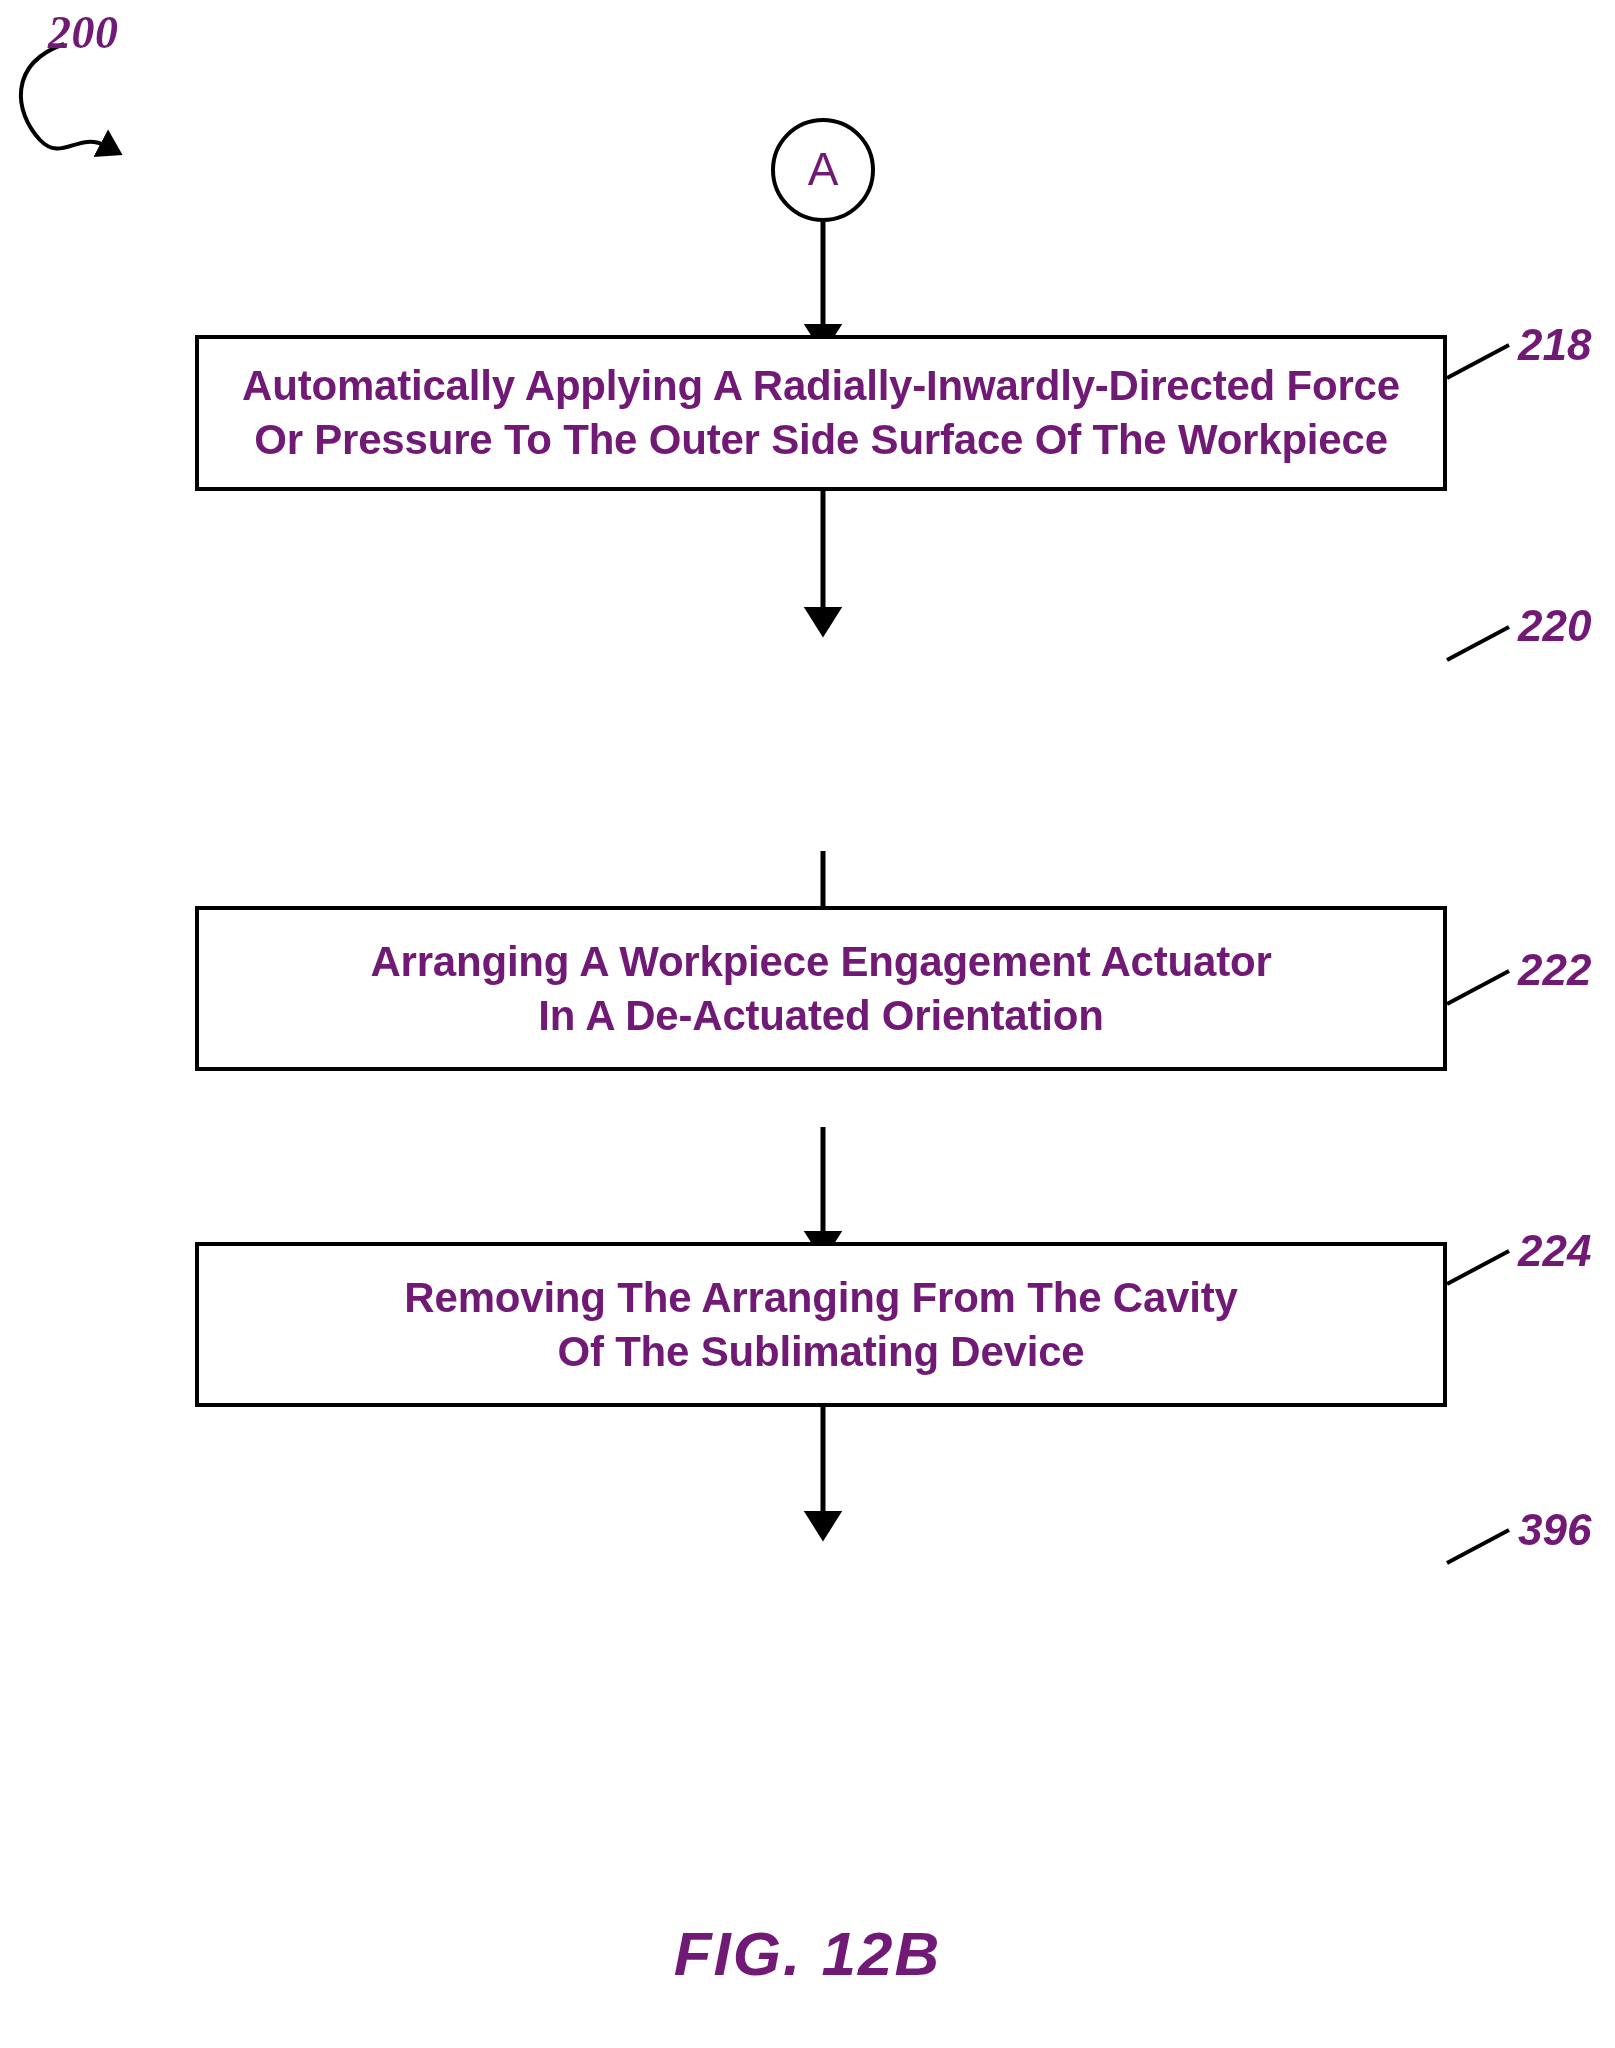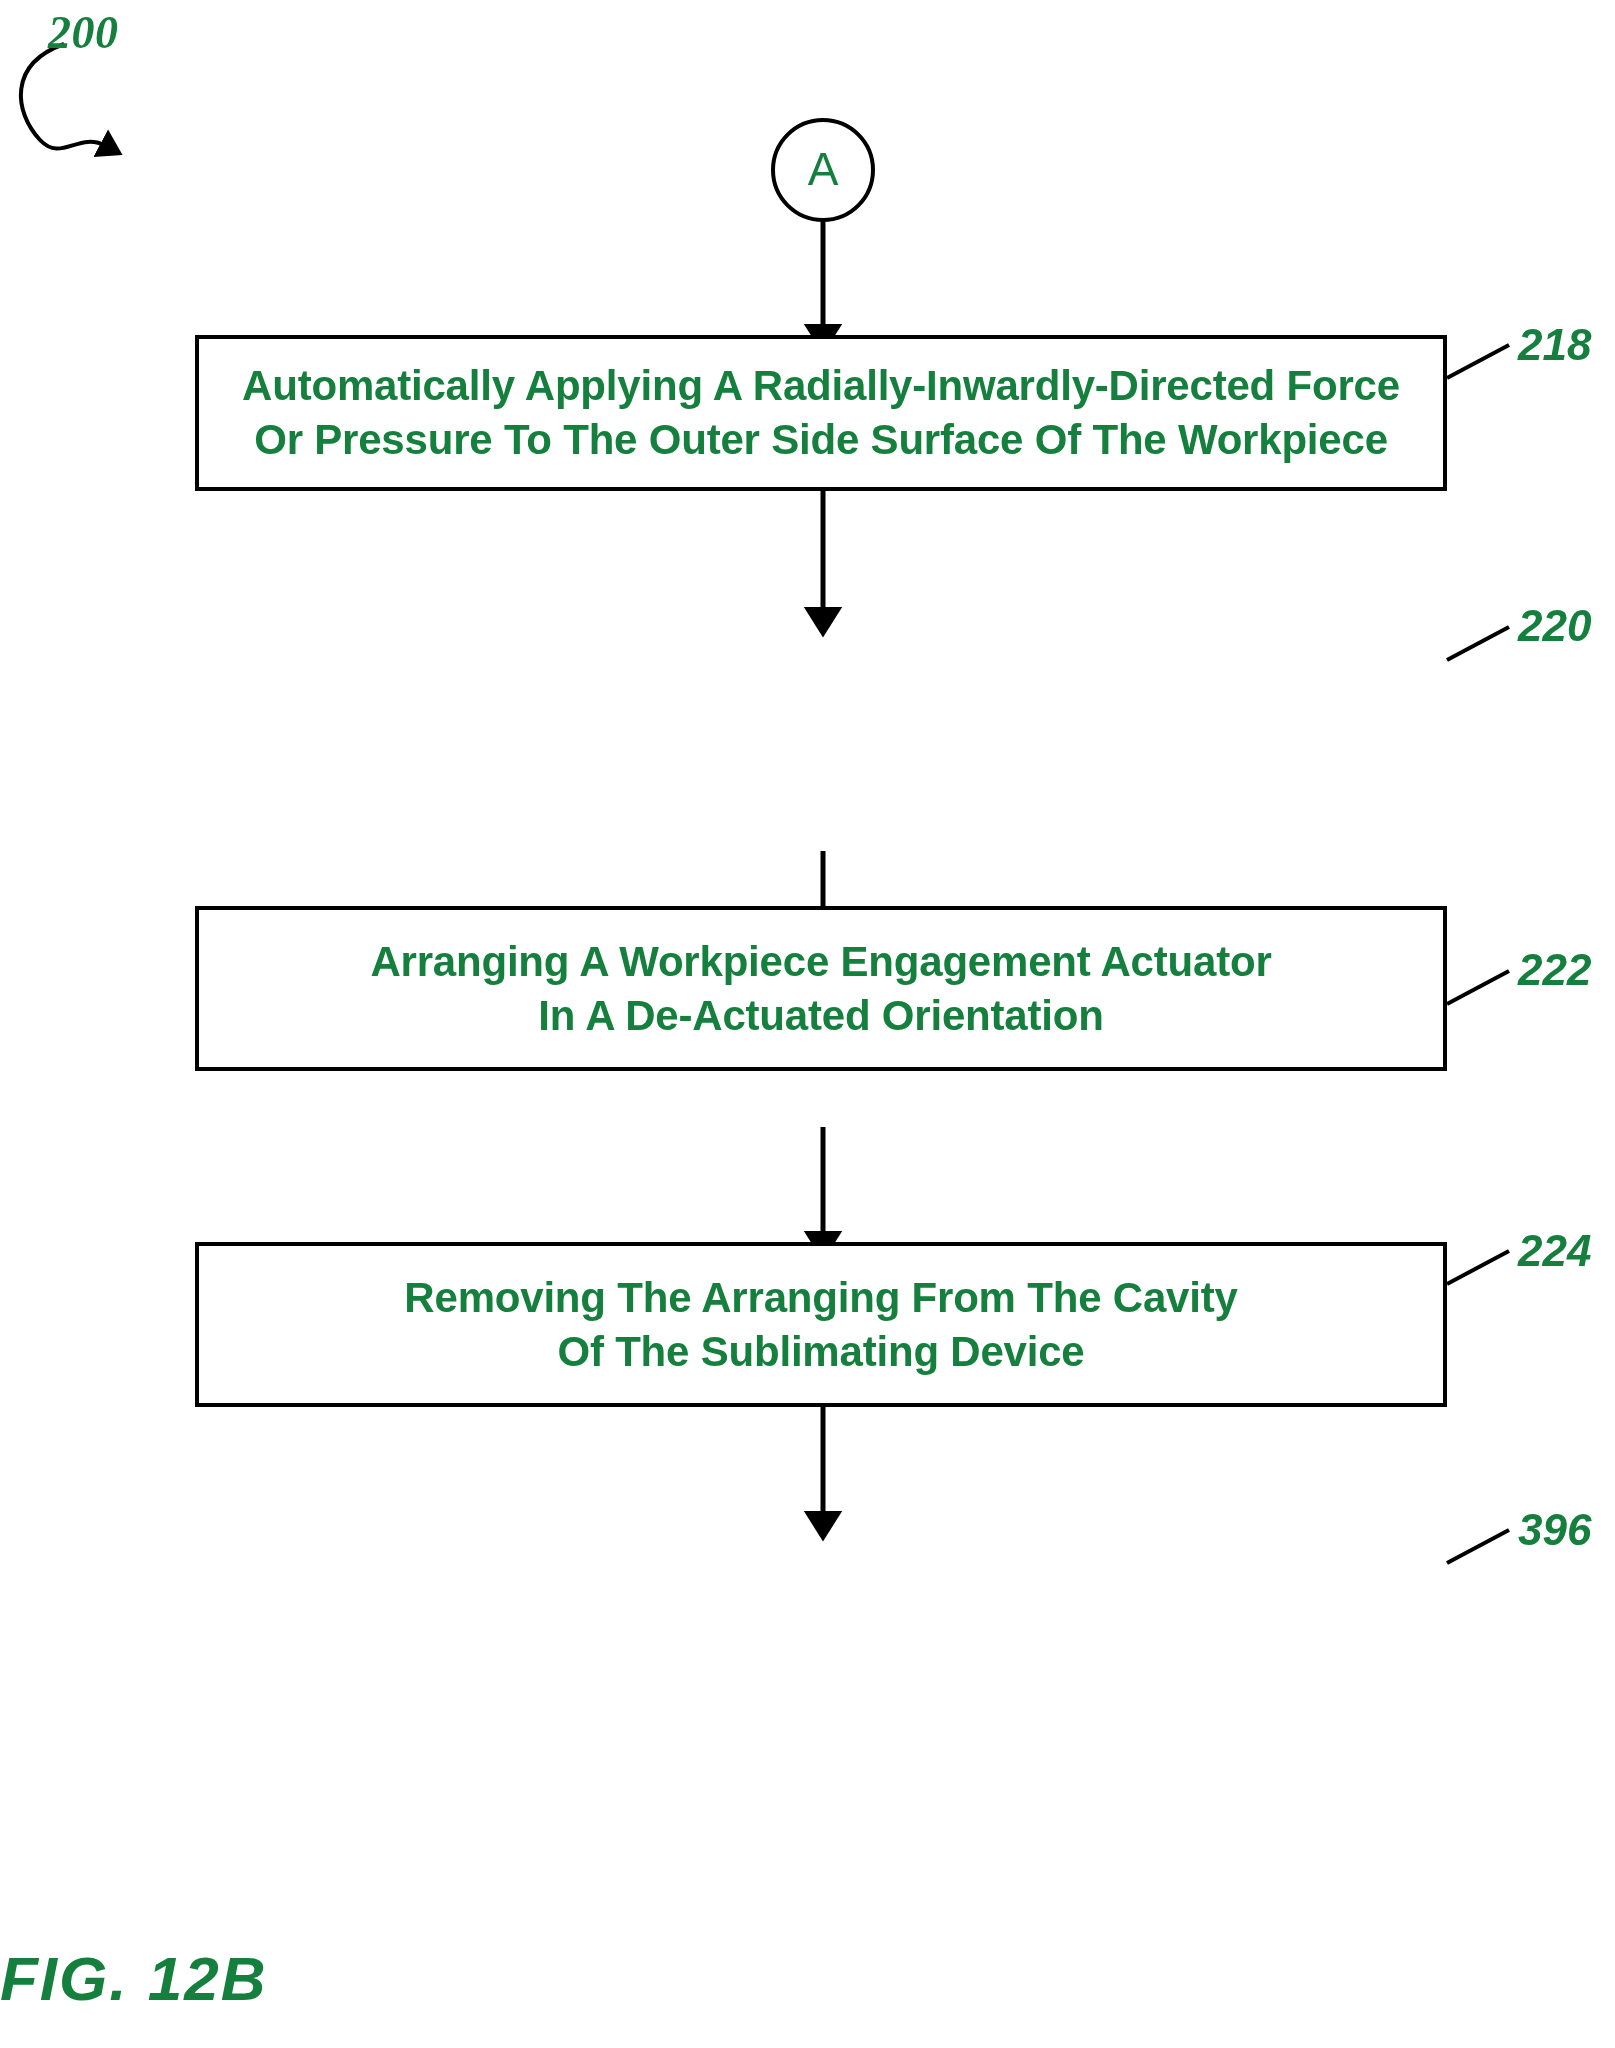--- a/index.html
+++ b/index.html
@@ -7,21 +7,21 @@
     padding: 0;
     background: #ffffff;
   }
   #canvas {
     position: relative;
     width: 1615px;
     height: 2048px;
     background: #ffffff;
     overflow: hidden;
     font-family: "Liberation Sans", sans-serif;
-    color: #15803d;
+    color: #701a75;
   }
   #vector-layer {
     position: absolute;
     left: 0;
     top: 0;
     width: 1615px;
     height: 2048px;
     pointer-events: none;
   }
 
@@ -103,26 +103,26 @@
   #ref-222 { top: 945px; }
   #ref-224 { top: 1226px; }
   #ref-226 { top: 1505px; }
 
   
   .figure-caption {
     position: absolute;
     left: 0;
     top: 1918px;
     width: 1615px;
+    text-align: center;
     font-family: "Liberation Sans", sans-serif;
     font-style: italic;
     font-weight: bold;
     font-size: 62px;
     letter-spacing: 2px;
-    margin-top: 25px;
   }
 </style>
 </head>
 <body>
 
 <div id="canvas">
 
   <svg id="vector-layer" viewBox="0 0 1615 2048" xmlns="http://www.w3.org/2000/svg">
     <defs>
       <marker id="arrowhead" markerWidth="9" markerHeight="9" refX="1.5" refY="4.5" orient="auto" markerUnits="strokeWidth">

